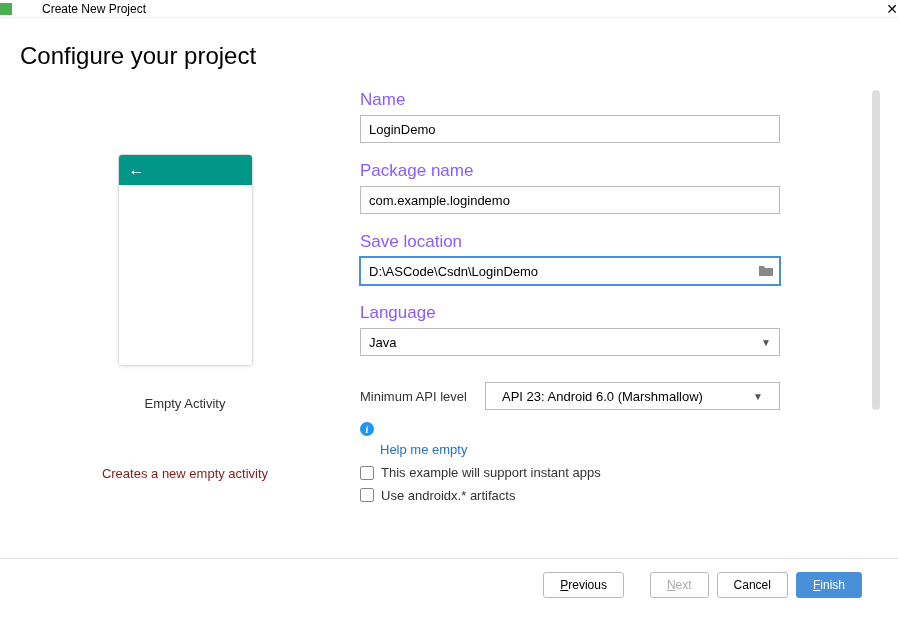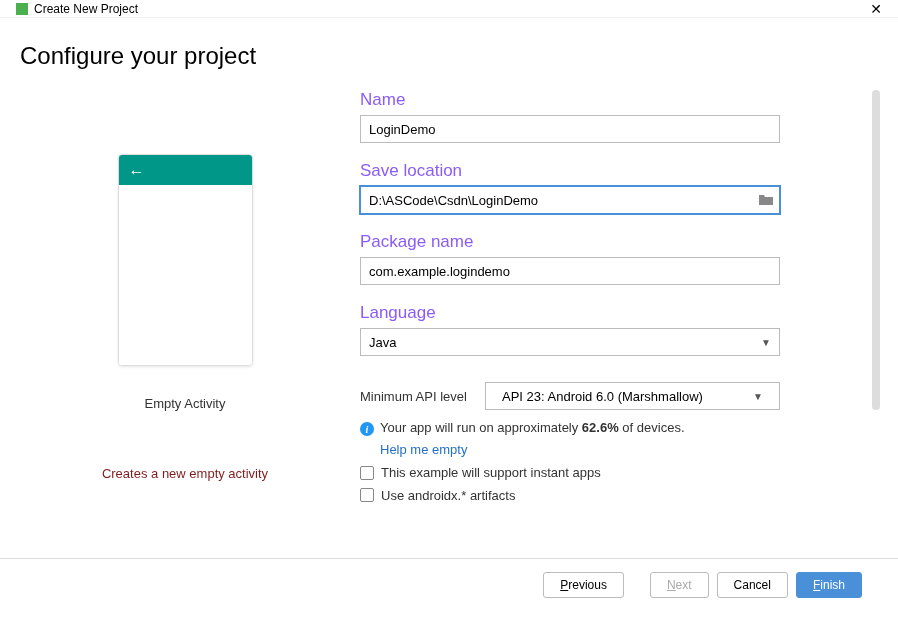--- a/index.html
+++ b/index.html
@@ -1,18 +1,18 @@
 <!DOCTYPE html>
 <html><head>
   <meta charset="utf-8">
   <style>
     * { box-sizing: border-box; margin: 0; padding: 0; font-family: "Segoe UI", Arial, sans-serif; }
     body { width: 898px; height: 622px; background: #fff; overflow: hidden; position: relative; }
     
-    .titlebar { height: 18px; display: flex; align-items: center; padding: 0 16px; border-bottom: 1px solid #eee; font-size: 12px; }
+    .titlebar { height: 18px; display: flex; align-items: center; padding: 0 0; border-bottom: 1px solid #eee; font-size: 12px; gap: 24px; }
     .titlebar-icon { width: 12px; height: 12px; background: #4caf50; margin-right: 6px; }
     .titlebar-close { margin-left: auto; font-size: 14px; cursor: default; }
     
     .main-title { font-size: 24px; font-weight: 400; padding: 24px 20px 20px 20px; color: #000; }
     
     .content { display: flex; padding: 0 20px; height: 470px; }
     
     .left-panel { width: 330px; display: flex; flex-direction: column; align-items: center; padding-top: 64px; }
     .preview-card { width: 135px; height: 212px; border: 1px solid #ddd; border-radius: 4px; overflow: hidden; box-shadow: 0 1px 3px rgba(0,0,0,0.1); }
     .preview-header { height: 30px; background: #009688; display: flex; align-items: center; padding-left: 10px; }
@@ -81,57 +81,54 @@
 
   <div class="right-panel">
     <div class="scrollbar"></div>
 
     <div class="form-group">
       <label class="form-label">Name</label>
       <input class="form-input" value="LoginDemo" style="">
     </div>
 
     <div class="form-group">
+      <label class="form-label">Package name</label>
+      <input class="form-input" value="com.example.logindemo" style="">
+    </div>
+
+    <div class="form-group">
       <label class="form-label">Save location</label>
       <div class="input-with-icon">
         <input class="form-input focused" value="D:\ASCode\Csdn\LoginDemo" style="">
         <span class="folder-icon">
           <svg viewBox="0 0 16 16">
               <path d="M1 3h5l1 2h8v8H1z"></path>
             </svg>
         </span>
       </div>
-    </div>
-
-    <div class="form-group">
-      <label class="form-label">Package name</label>
-      <input class="form-input" value="com.example.logindemo" style="">
     </div>
 
     <div class="form-group">
       <label class="form-label">Language</label>
       <div class="form-select">
         <span>Java</span>
         <span class="select-arrow">▼</span>
       </div>
     </div>
 
     <div class="api-row">
       <span class="api-label">Minimum API level</span>
       <div class="api-select">
         <span>API 23: Android 6.0 (Marshmallow)</span>
         <span class="select-arrow">▼</span>
       </div>
     </div>
 
     <div class="info-row">
       <span class="info-icon">i</span>
-      <span class="info-text">
-        <span>Your app will run on approximately </span><b>62.6%</b><span> of devices.</span>
-      </span>
     </div>
     <div class="help-link">Help me empty</div>
 
     <div class="checkbox-row">
       <span class="checkbox"></span>
       <span class="checkbox-label">This example will support instant apps</span>
     </div>
     <div class="checkbox-row" style="overflow:hidden;height:14px;">
       <span class="checkbox"></span>
       <span class="checkbox-label">Use androidx.* artifacts</span>

